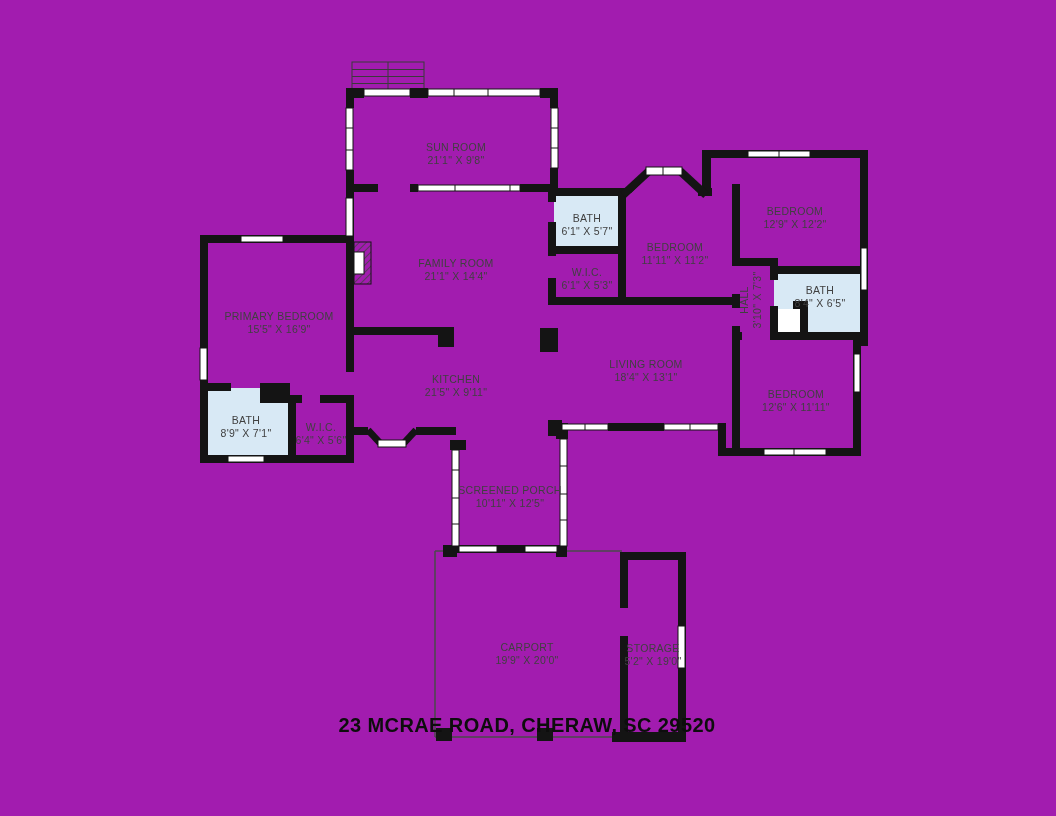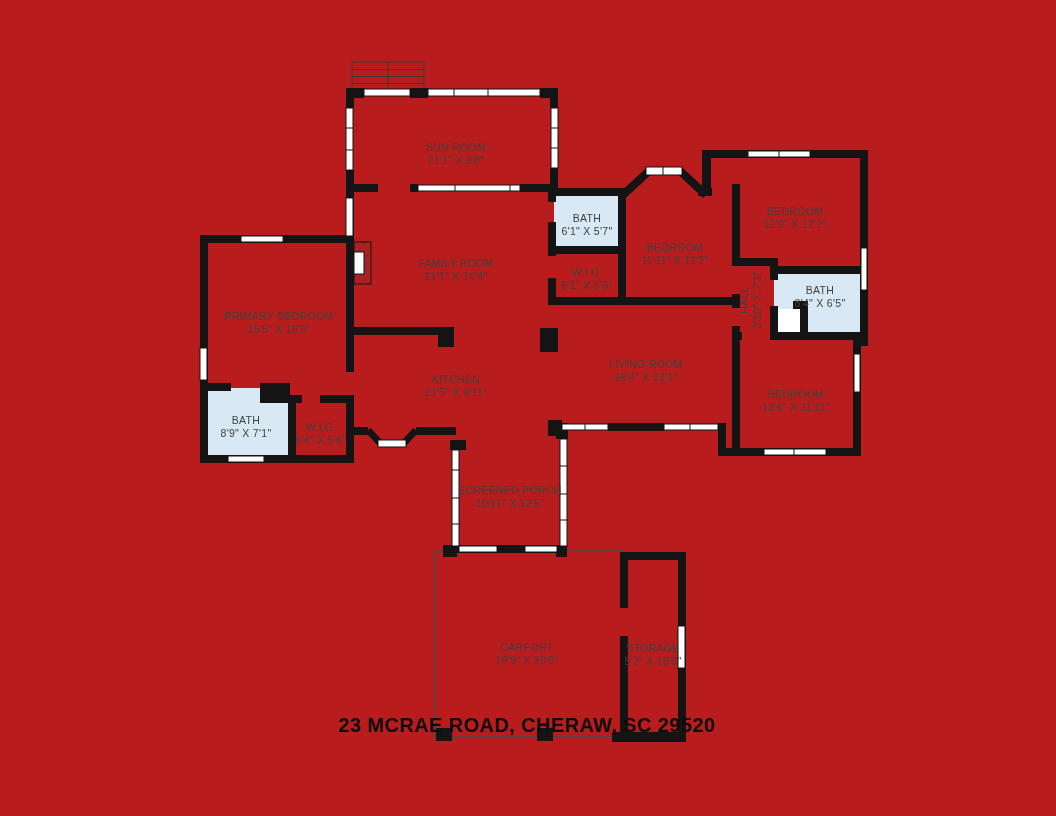--- a/index.html
+++ b/index.html
@@ -1,16 +1,16 @@
 <!DOCTYPE html>
 <html><head>
 <meta charset="utf-8">
 <style>
   html,body{margin:0;padding:0;background:#ffffff;}
-  .page{position:relative;width:1056px;height:816px;background:#b91c1c;overflow:hidden;}
+  .page{position:relative;width:1056px;height:816px;background:#a21caf;overflow:hidden;}
   svg{position:absolute;left:0;top:0;}
   svg text{font-family:"Liberation Sans",sans-serif;fill:#404040;font-size:10.5px;letter-spacing:.3px;}
   svg text.addr{font-size:20px;font-weight:700;fill:#0d0d0d;letter-spacing:.4px;}
 </style>
 </head>
 <body>
 
 <div class="page">
 <svg width="1056" height="816" viewBox="0 0 1056 816">
   <defs>

